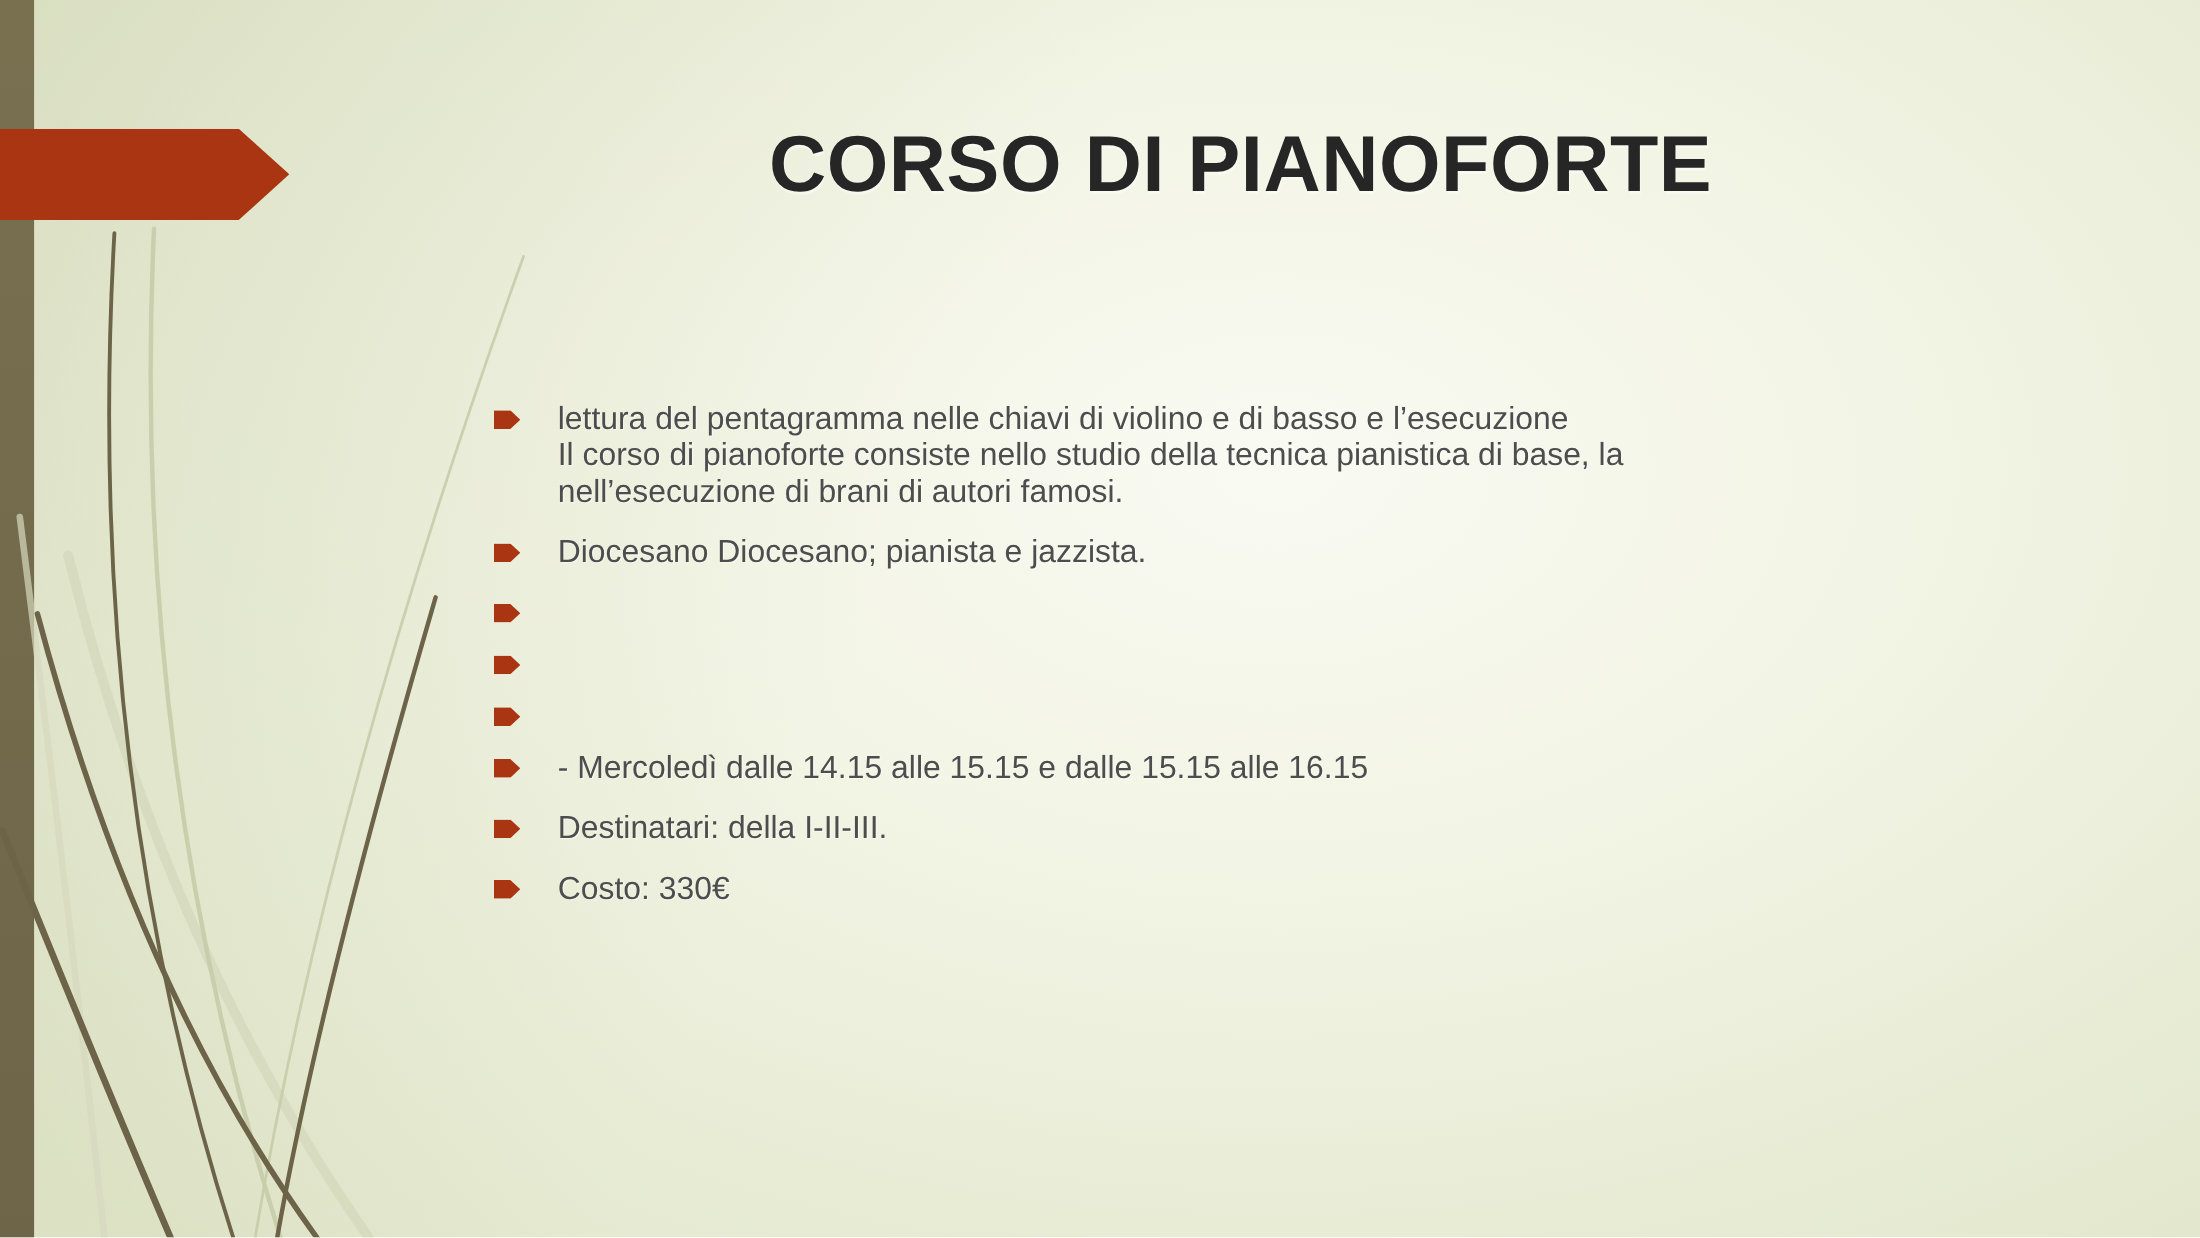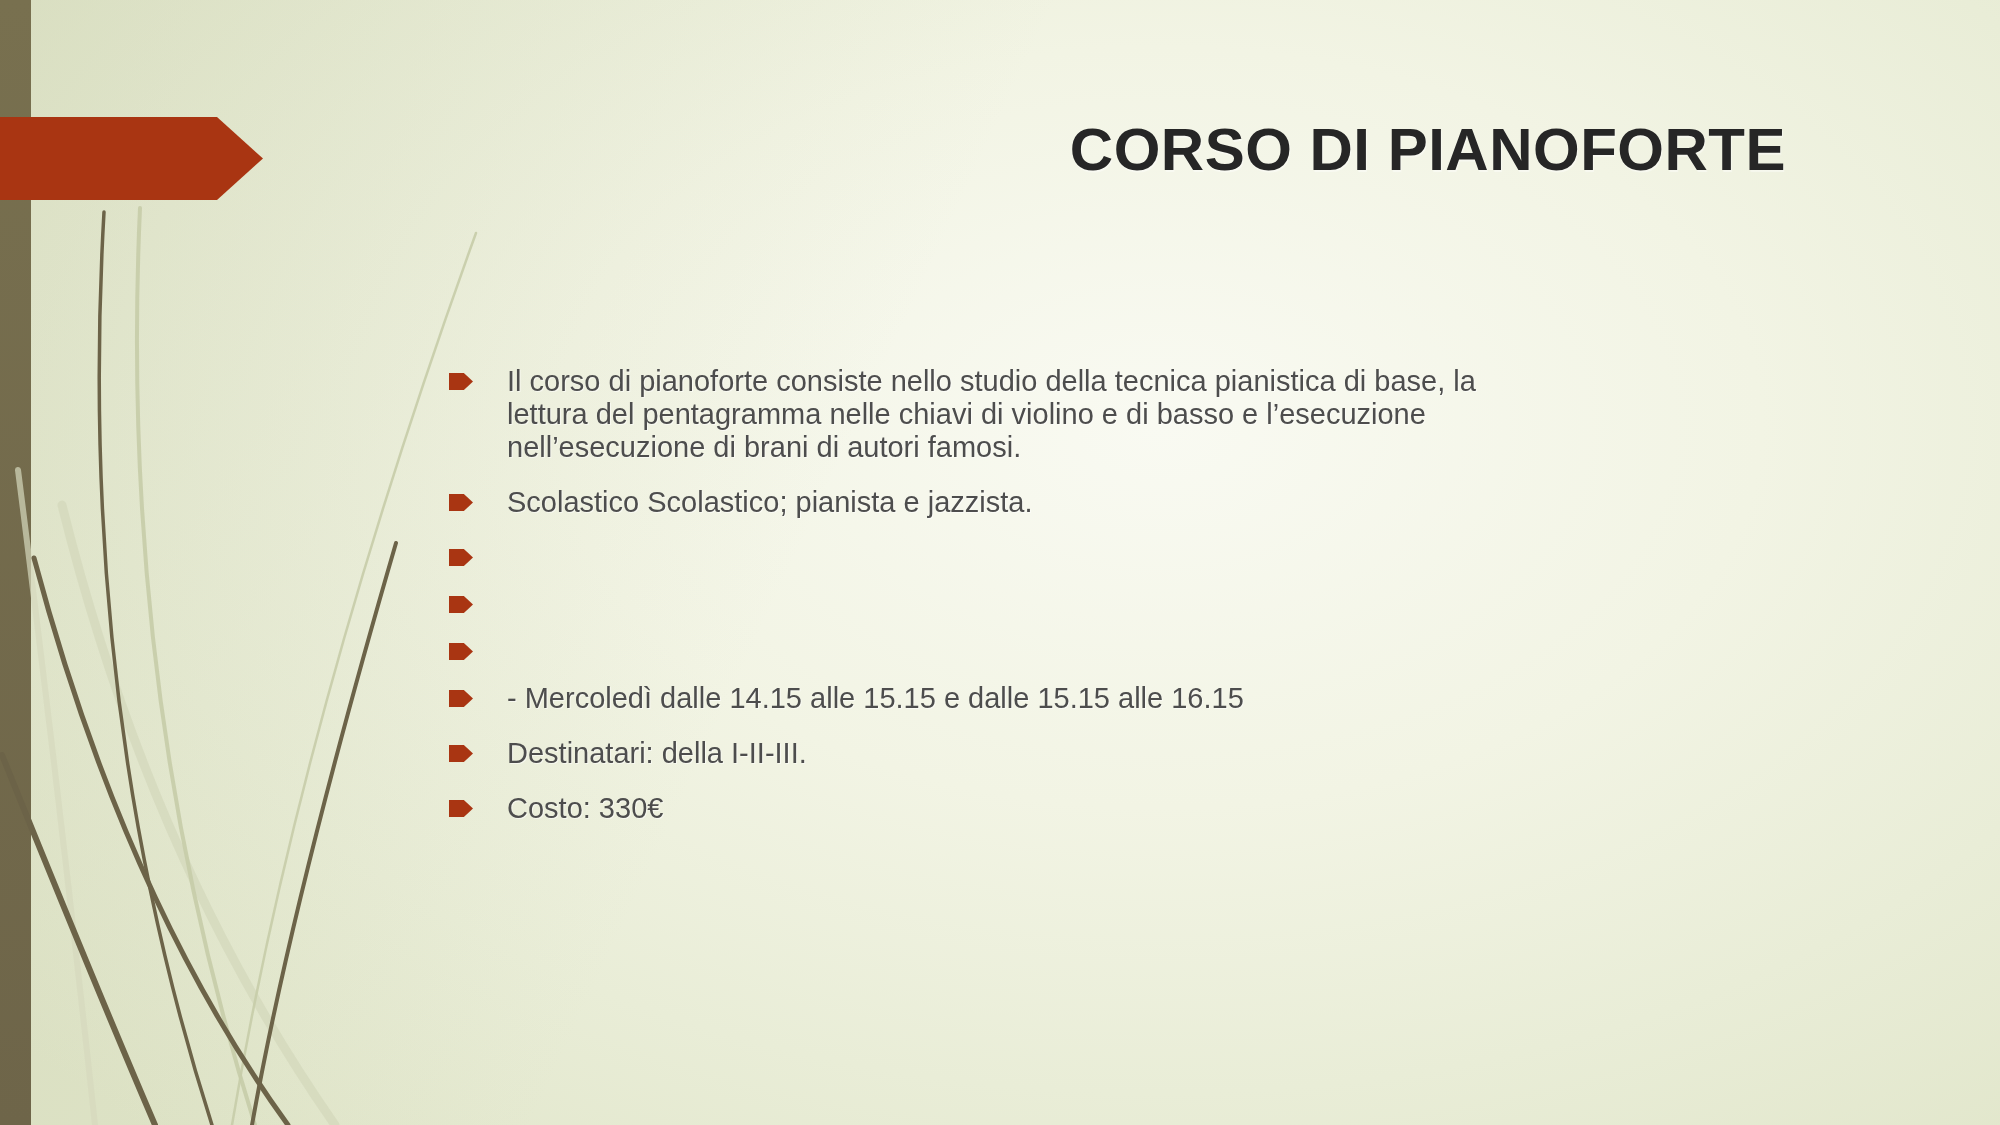--- a/index.html
+++ b/index.html
@@ -42,25 +42,25 @@
     position: absolute;
     left: 0; top: 117px;
     width: 263px; height: 83px;
     background: var(--accent-red);
     -webkit-clip-path: polygon(0 0, 217px 0, 100% 50%, 217px 100%, 0 100%);
     clip-path: polygon(0 0, 217px 0, 100% 50%, 217px 100%, 0 100%);
   }
 
   .title {
     position: absolute;
-    left: 676px; top: 104px;
+    left: 699px; top: 104px;
     width: 1110px;
     margin: 0;
-    text-align: right;
-    font-size: 60px;
+    text-align: left;
+    font-size: 72px;
     font-weight: bold;
     letter-spacing: 0.5px;
     line-height: 92px;
     color: var(--title-text);
     text-shadow: 1px 2px 1px rgba(255,255,255,0.45);
   }
 
   .bullets {
     position: absolute;
     left: 449px; top: 365px;
@@ -113,29 +113,29 @@
   </svg>
 
   <div class="arrow-banner"></div>
 
   <h1 class="title">CORSO DI PIANOFORTE</h1>
 
   <div class="bullets" id="bullets">
       <div class="bullet-item">
         <span class="bullet-icon"></span>
         <div class="bullet-text">
+          <div class="bullet-line">lettura del pentagramma nelle chiavi di violino e di basso e l’esecuzione</div>
           <div class="bullet-line">Il corso di pianoforte consiste nello studio della tecnica pianistica di base, la</div>
-          <div class="bullet-line">lettura del pentagramma nelle chiavi di violino e di basso e l’esecuzione</div>
           <div class="bullet-line">nell’esecuzione di brani di autori famosi.</div>
         </div>
       </div>
       <div class="bullet-item">
         <span class="bullet-icon"></span>
         <div class="bullet-text">
-          <div class="bullet-line">Scolastico Scolastico; pianista e jazzista.</div>
+          <div class="bullet-line">Diocesano Diocesano; pianista e jazzista.</div>
         </div>
       </div>
       <div class="bullet-item">
         <span class="bullet-icon"></span>
       </div>
       <div class="bullet-item">
         <span class="bullet-icon"></span>
       </div>
       <div class="bullet-item">
         <span class="bullet-icon"></span>

